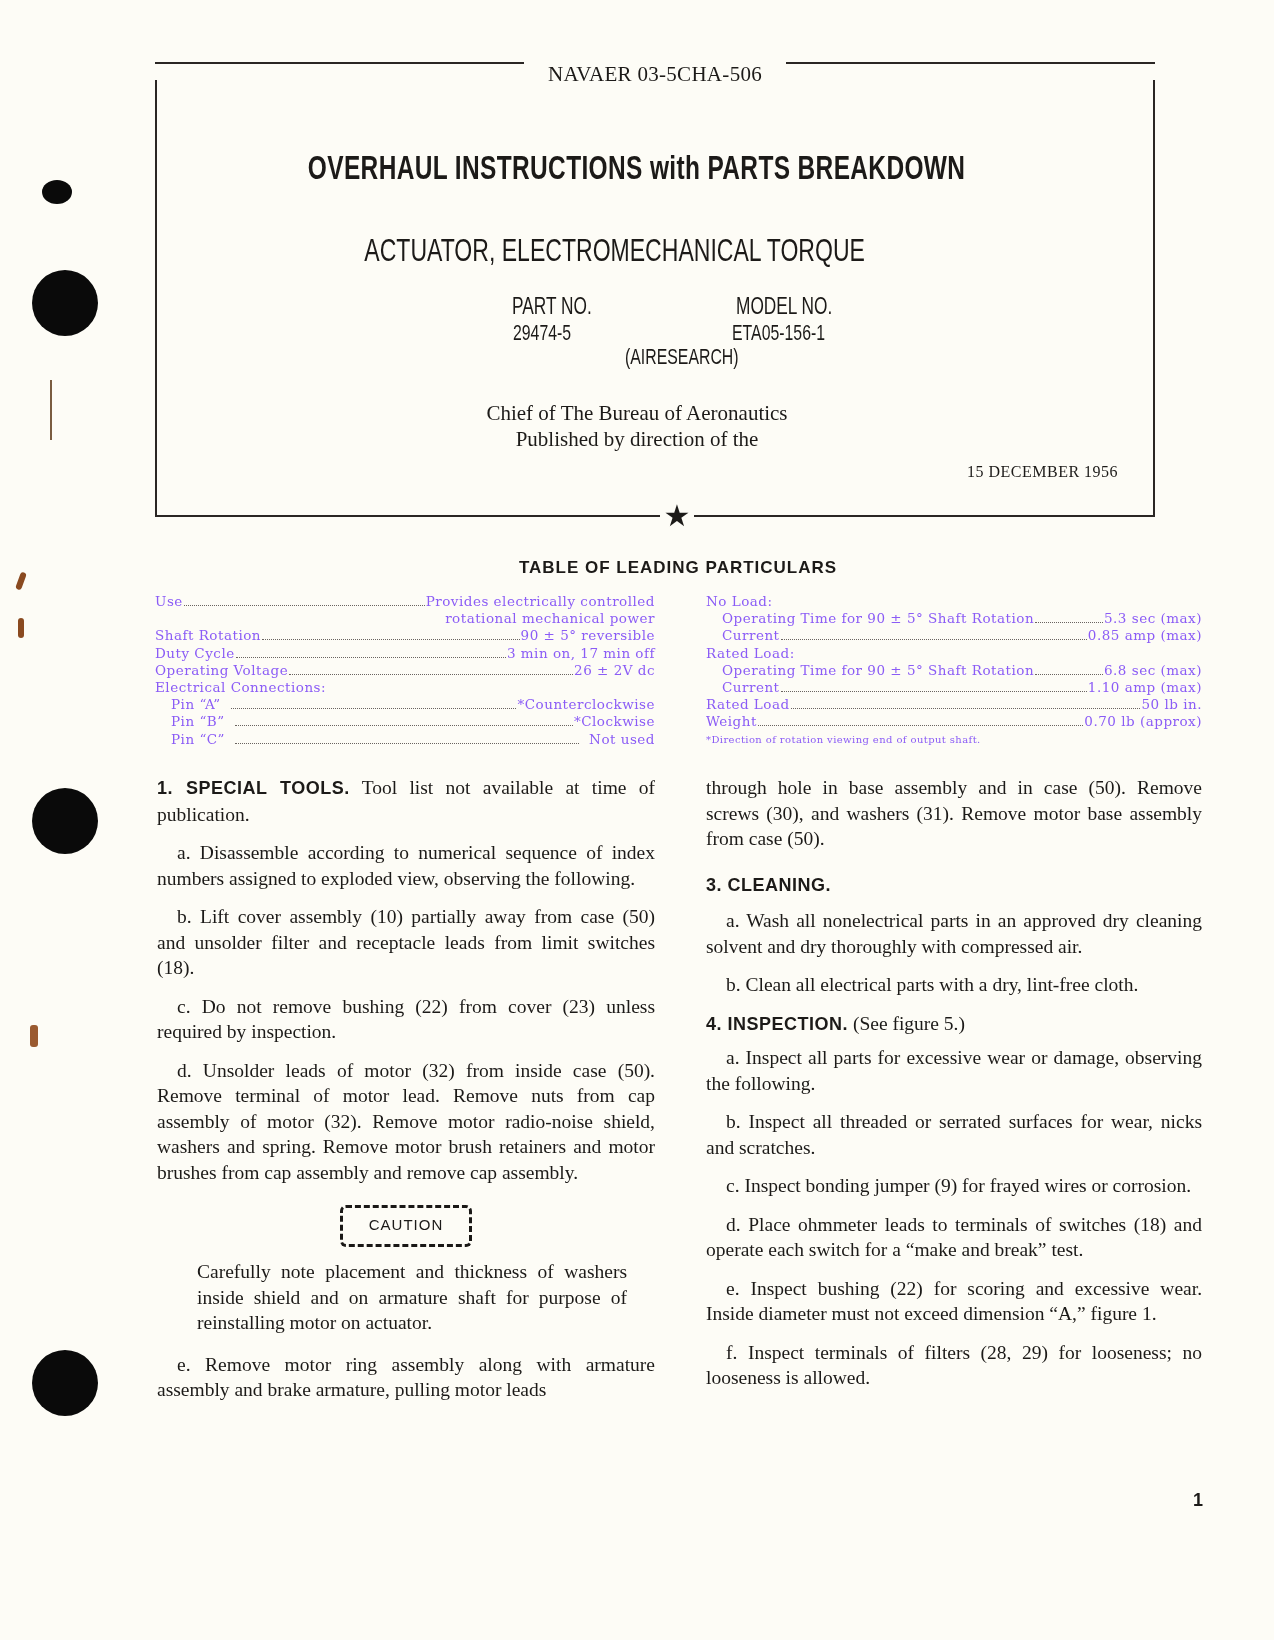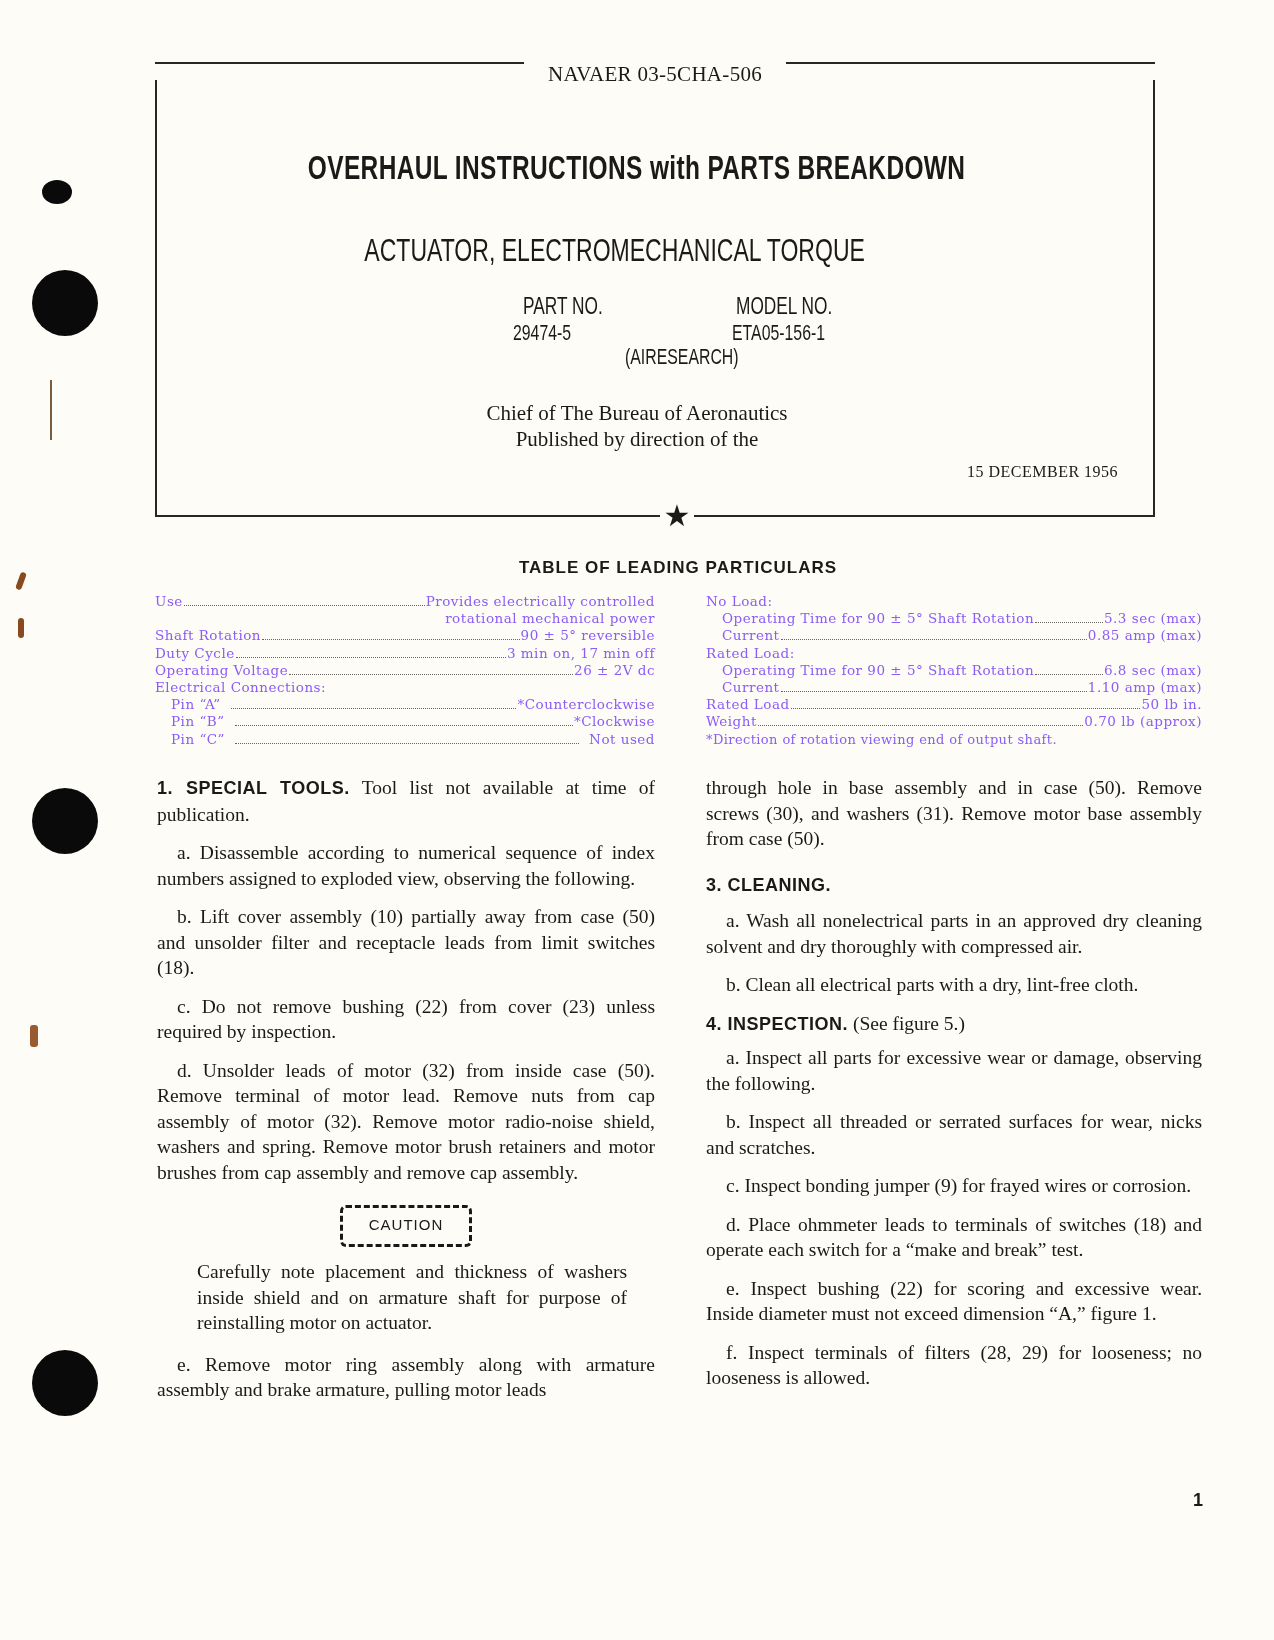--- a/index.html
+++ b/index.html
@@ -48,21 +48,21 @@
     font-family: "Liberation Sans", "DejaVu Sans", sans-serif; font-weight: bold; font-size: 17px; letter-spacing: 1px;
   }
   .particulars {
     position: absolute; font-family: "DejaVu Serif", "Liberation Serif", serif; font-size: 13.5px;
     line-height: 17.2px; color: #8b5cf6; letter-spacing: 0.5px;
   }
   .prow { display: flex; align-items: baseline; white-space: nowrap; }
   .prow .dots { flex: 1; border-bottom: 1.5px dotted #6a6460; margin: 0 1px 4px 1px; min-width: 10px; }
   .prow.indent { padding-left: 16px; }
   .prow.right { justify-content: flex-end; }
-  .footnote { font-size: 13px; letter-spacing: 0.4px; }
+  .footnote { font-size: 10px; letter-spacing: 0.4px; }
   .col { position: absolute; font-size: 19.5px; line-height: 25.5px; text-align: justify; }
   .col p { margin: 0 0 13px 0; }
   .col p.item { text-indent: 20px; }
   .col .heading {
     font-family: "Liberation Sans", "DejaVu Sans", sans-serif; font-weight: bold; font-size: 18px; letter-spacing: 0.5px;
   }
   .caution-box {
     margin: 20px auto 12px auto; width: 126px; height: 36px; border: 3px dashed #1a1816;
     border-radius: 6px; text-align: center; line-height: 34px;
     font-family: "Liberation Sans", "DejaVu Sans", sans-serif; font-weight: normal; font-size: 15px; letter-spacing: 1px;
@@ -86,21 +86,21 @@
   <div class="rule"></div>
   <span class="doc-number">NAVAER 03-5CHA-506</span>
   <div class="rule"></div>
 </div>
 <div class="title-box"></div>
 <div class="star">★</div>
 
 <div class="main-title"><span class="cond">OVERHAUL INSTRUCTIONS with PARTS BREAKDOWN</span></div>
 <div class="sub-title"><span class="cond">ACTUATOR, ELECTROMECHANICAL TORQUE</span></div>
 
-<div class="part-label" style="left:512px;top:292px;margin-left:11px;"><span class="cond" style="transform-origin:left top;">PART NO.</span></div>
+<div class="part-label" style="left:512px;top:292px;"><span class="cond" style="transform-origin:left top;">PART NO.</span></div>
 <div class="part-value" style="left:513px;top:320px;"><span class="cond" style="transform-origin:left top;">29474-5</span></div>
 <div class="model-label" style="left:736px;top:292px;"><span class="cond" style="transform-origin:left top;">MODEL NO.</span></div>
 <div class="model-value" style="left:732px;top:320px;"><span class="cond" style="transform-origin:left top;">ETA05-156-1</span></div>
 <div class="manufacturer" style="left:625px;top:344px;"><span class="cond" style="transform-origin:left top;">(AIRESEARCH)</span></div>
 
 <div class="publisher">
   <div>Chief of The Bureau of Aeronautics</div>
   <div>Published by direction of the</div>
 </div>
 <div class="pub-date">15 DECEMBER 1956</div>

